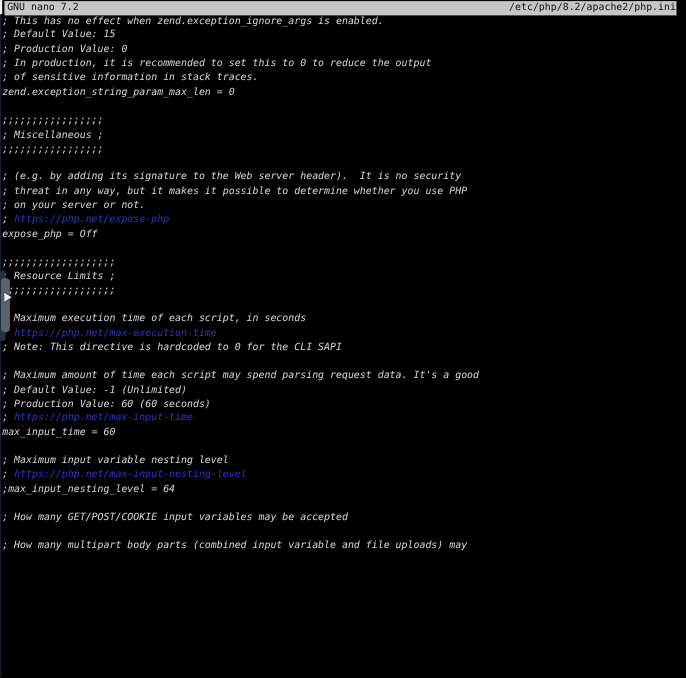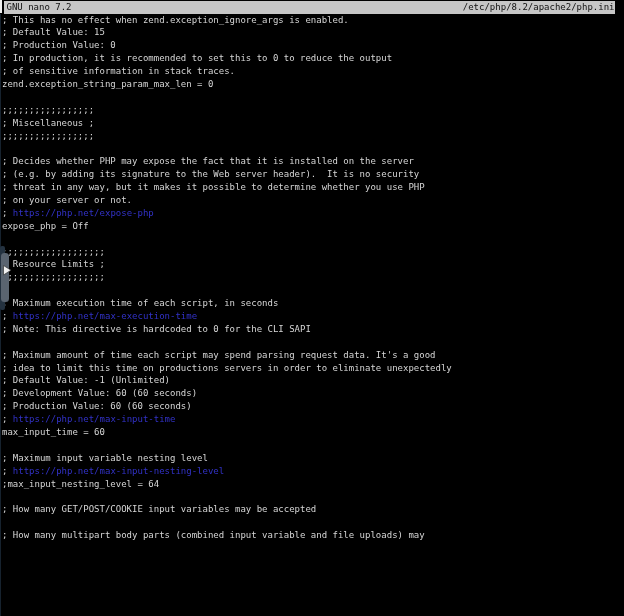--- a/index.html
+++ b/index.html
@@ -54,20 +54,21 @@
     top: 13.5px;
     left: 2px;
     right: 0;
     font-size: 9px;
     line-height: 12.9px;
     color: var(--fg, #d6d6d6);
   }
   .line {
     height: 12.9px;
     white-space: pre;
+    font-style: italic;
   }
   .link {
     color: var(--link, #3232c8);
     text-align: right;
   }
   .cursor {
     display: inline-block;
     width: 5.4px;
     height: 2px;
     background: var(--cursor, #fff);
@@ -119,39 +120,36 @@
       <div class="line"><span>; Default Value: 15</span></div>
       <div class="line"><span>; Production Value: 0</span></div>
       <div class="line"><span>; In production, it is recommended to set this to 0 to reduce the output</span></div>
       <div class="line"><span>; of sensitive information in stack traces.</span></div>
       <div class="line"><span>zend.exception_string_param_max_len = 0</span></div>
       <div class="line"><span></span></div>
       <div class="line"><span>;;;;;;;;;;;;;;;;;</span></div>
       <div class="line"><span>; Miscellaneous ;</span></div>
       <div class="line"><span>;;;;;;;;;;;;;;;;;</span></div>
       <div class="line"><span></span></div>
-      <div class="line"><span>; Decides whether PHP may expose the fact that it is installed on the server</span></div>
       <div class="line"><span>; (e.g. by adding its signature to the Web server header).  It is no security</span></div>
       <div class="line"><span>; threat in any way, but it makes it possible to determine whether you use PHP</span></div>
       <div class="line"><span>; on your server or not.</span></div>
       <div class="line"><span>; </span><span class="link">https://php.net/expose-php</span></div>
       <div class="line"><span>expose_php = Off</span></div>
       <div class="line"><span></span></div>
       <div class="line"><span>;;;;;;;;;;;;;;;;;;;</span></div>
       <div class="line"><span>; Resource Limits ;</span></div>
       <div class="line"><span>;;;;;;;;;;;;;;;;;;;</span></div>
       <div class="line"><span></span></div>
       <div class="line"><span>; Maximum execution time of each script, in seconds</span></div>
       <div class="line"><span>; </span><span class="link">https://php.net/max-execution-time</span></div>
       <div class="line"><span>; Note: This directive is hardcoded to 0 for the CLI SAPI</span></div>
       <div class="line"><span></span></div>
       <div class="line"><span>; Maximum amount of time each script may spend parsing request data. It's a good</span></div>
-      <div class="line"><span>; idea to limit this time on productions servers in order to eliminate unexpectedly</span></div>
       <div class="line"><span>; Default Value: -1 (Unlimited)</span></div>
-      <div class="line"><span>; Development Value: 60 (60 seconds)</span></div>
       <div class="line"><span>; Production Value: 60 (60 seconds)</span></div>
       <div class="line"><span>; </span><span class="link">https://php.net/max-input-time</span></div>
       <div class="line"><span>max_input_time = 60</span></div>
       <div class="line"><span></span></div>
       <div class="line"><span>; Maximum input variable nesting level</span></div>
       <div class="line"><span>; </span><span class="link">https://php.net/max-input-nesting-level</span></div>
       <div class="line"><span>;max_input_nesting_level = 64</span></div>
       <div class="line"><span></span></div>
       <div class="line"><span>; How many GET/POST/COOKIE input variables may be accepted</span></div>
       <div class="line"><span></span></div>

